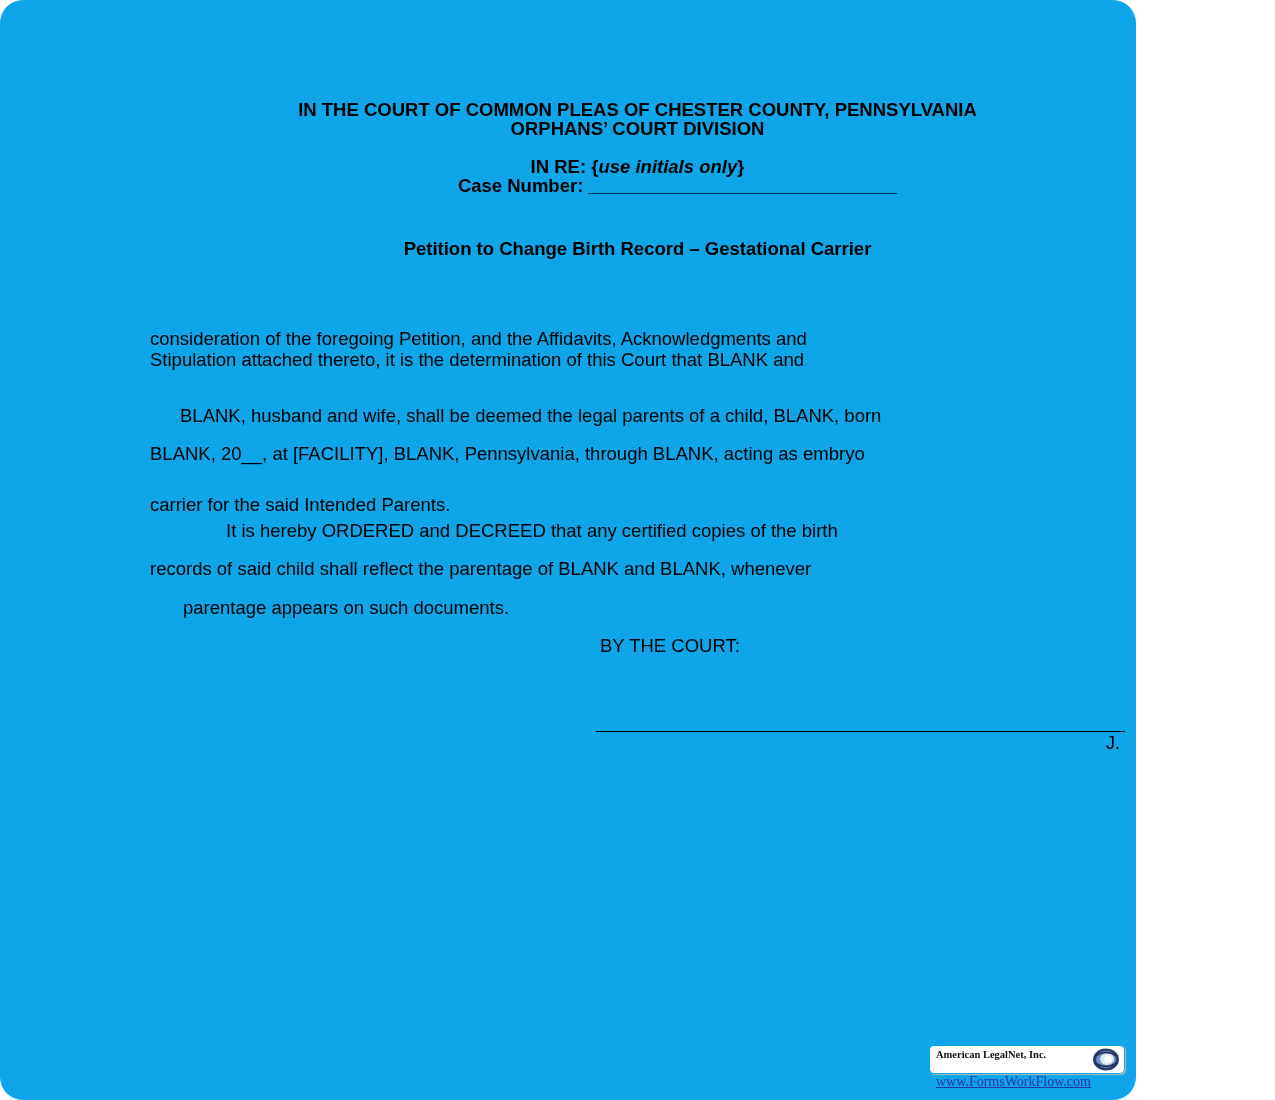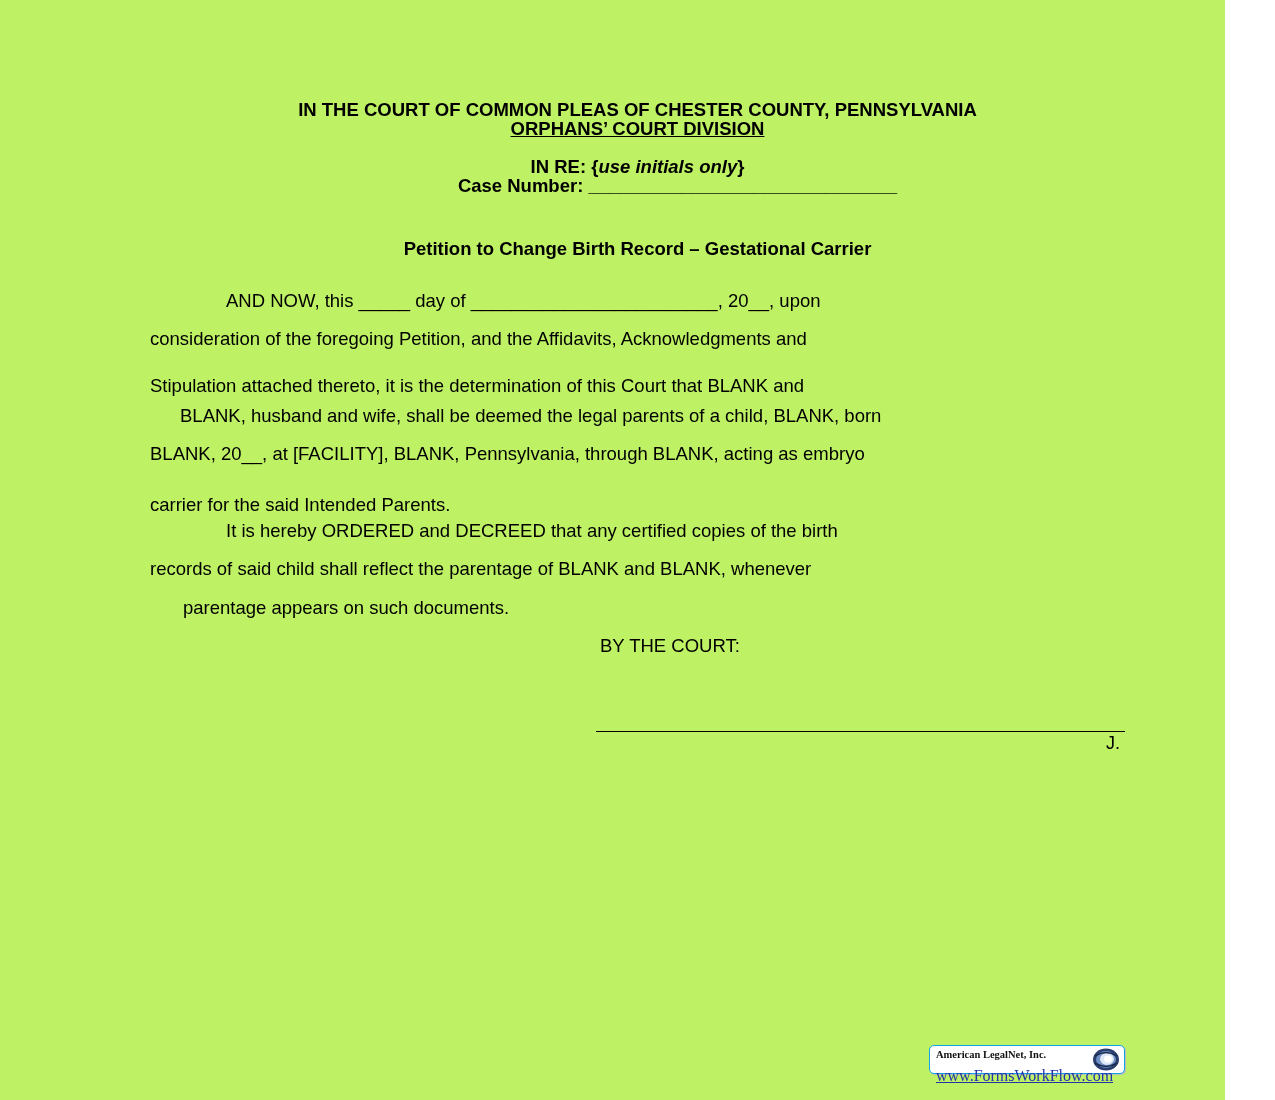--- a/index.html
+++ b/index.html
@@ -1,50 +1,49 @@
 <!DOCTYPE html>
 <html><head>
   <meta charset="utf-8">
   <style>
     html, body { margin: 0; padding: 0; background: #ffffff; }
     body { width: 1275px; height: 1100px; position: relative; overflow: hidden; color: #000; }
-    .page { position: absolute; left: 0; top: 0; width: 1225px; height: 1100px; background: #bef264; }
+    .page { position: absolute; left: 0; top: 0; width: 1136px; height: 1100px; background: #0ea5e9; border-radius: 23px; }
     .hdr { position: absolute; left: 0; width: 1275px; text-align: center;
            font-family: "Liberation Sans", sans-serif; font-weight: bold; font-size: 18.5px; line-height: 20px; white-space: nowrap; }
     .hdr i { font-style: italic; }
     .u { text-decoration: underline; }
     .line { position: absolute; font-family: "Liberation Sans", sans-serif; font-size: 18.5px; line-height: 22px; white-space: nowrap; }
     .sigline { position: absolute; left: 596px; top: 731px; width: 529px; height: 0; border-top: 1.3px solid #000; }
     .j { position: absolute; left: 1106px; top: 733px; font-family: "Liberation Sans", sans-serif; font-size: 18px; line-height: 20px; }
     .logo { position: absolute; left: 929px; top: 1045px; width: 194px; height: 27px; border: 1px solid #0ea5e9;
             border-radius: 5px; background: #fff; box-shadow: 1px 1px 1px #bbb; }
     .logo-name { position: absolute; left: 6px; top: 3px; font-family: "Liberation Serif", serif; font-weight: bold; font-size: 10.5px; line-height: 11px; color: #111; white-space: nowrap; }
-    .logo-url { position: absolute; left: 6px; top: 24px; font-family: "Liberation Serif", serif; font-size: 16px; line-height: 11px; color: #2233aa; text-decoration: underline; white-space: nowrap; }
+    .logo-url { position: absolute; left: 6px; top: 30px; font-family: "Liberation Serif", serif; font-size: 14px; line-height: 11px; color: #2233aa; text-decoration: underline; white-space: nowrap; }
     .logo-globe { position: absolute; right: 3px; top: 1px; width: 30px; height: 25px; }
   </style>
 </head>
 <body>
 
 <div class="page">
 
   <div class="hdr" style="top:100px;">IN THE COURT OF COMMON PLEAS OF CHESTER COUNTY, PENNSYLVANIA</div>
-  <div class="hdr" style="top:119px;text-decoration:underline;">ORPHANS’ COURT DIVISION</div>
+  <div class="hdr" style="top:119px;">ORPHANS’ COURT DIVISION</div>
 
   <div class="hdr" style="top:157px;">
     <span>IN RE:  {</span><i>use initials only</i><span>}</span>
   </div>
   <div class="hdr" style="top:176px;padding-left:40px;">
     <span>Case Number: </span><span>______________________________</span>
   </div>
 
   <div class="hdr" style="top:215px;margin-top:24px;">Petition to Change Birth Record – Gestational Carrier</div>
 
-  <div class="line" style="left:226px; top:290px;">AND NOW, this _____ day of ________________________, 20__, upon</div>
   <div class="line" style="left:150px; top:328px;">consideration of  the foregoing Petition, and the Affidavits, Acknowledgments and</div>
-  <div class="line" style="left:150px; top:375px;">Stipulation attached thereto, it is the determination of this Court that BLANK and</div>
+  <div class="line" style="left:150px; top:349px;">Stipulation attached thereto, it is the determination of this Court that BLANK and</div>
   <div class="line" style="left:150px; top:405px;margin-left:30px;">BLANK, husband and wife, shall be deemed the legal parents of a child, BLANK, born</div>
   <div class="line" style="left:150px; top:443px;">BLANK, 20__, at [FACILITY], BLANK, Pennsylvania, through BLANK, acting as embryo</div>
   <div class="line" style="left:150px; top:482px;margin-top:12px;">carrier for the said Intended Parents.</div>
 
   <div class="line" style="left:226px; top:520px;">It is hereby ORDERED and DECREED that any certified copies of the birth</div>
   <div class="line" style="left:150px; top:558px;">records of said child shall reflect the parentage of BLANK and BLANK, whenever</div>
   <div class="line" style="left:150px; top:597px;margin-left:33px;">parentage appears on such documents.</div>
 
   <div class="line" style="left:600px; top:635px;">BY THE COURT:</div>
 

